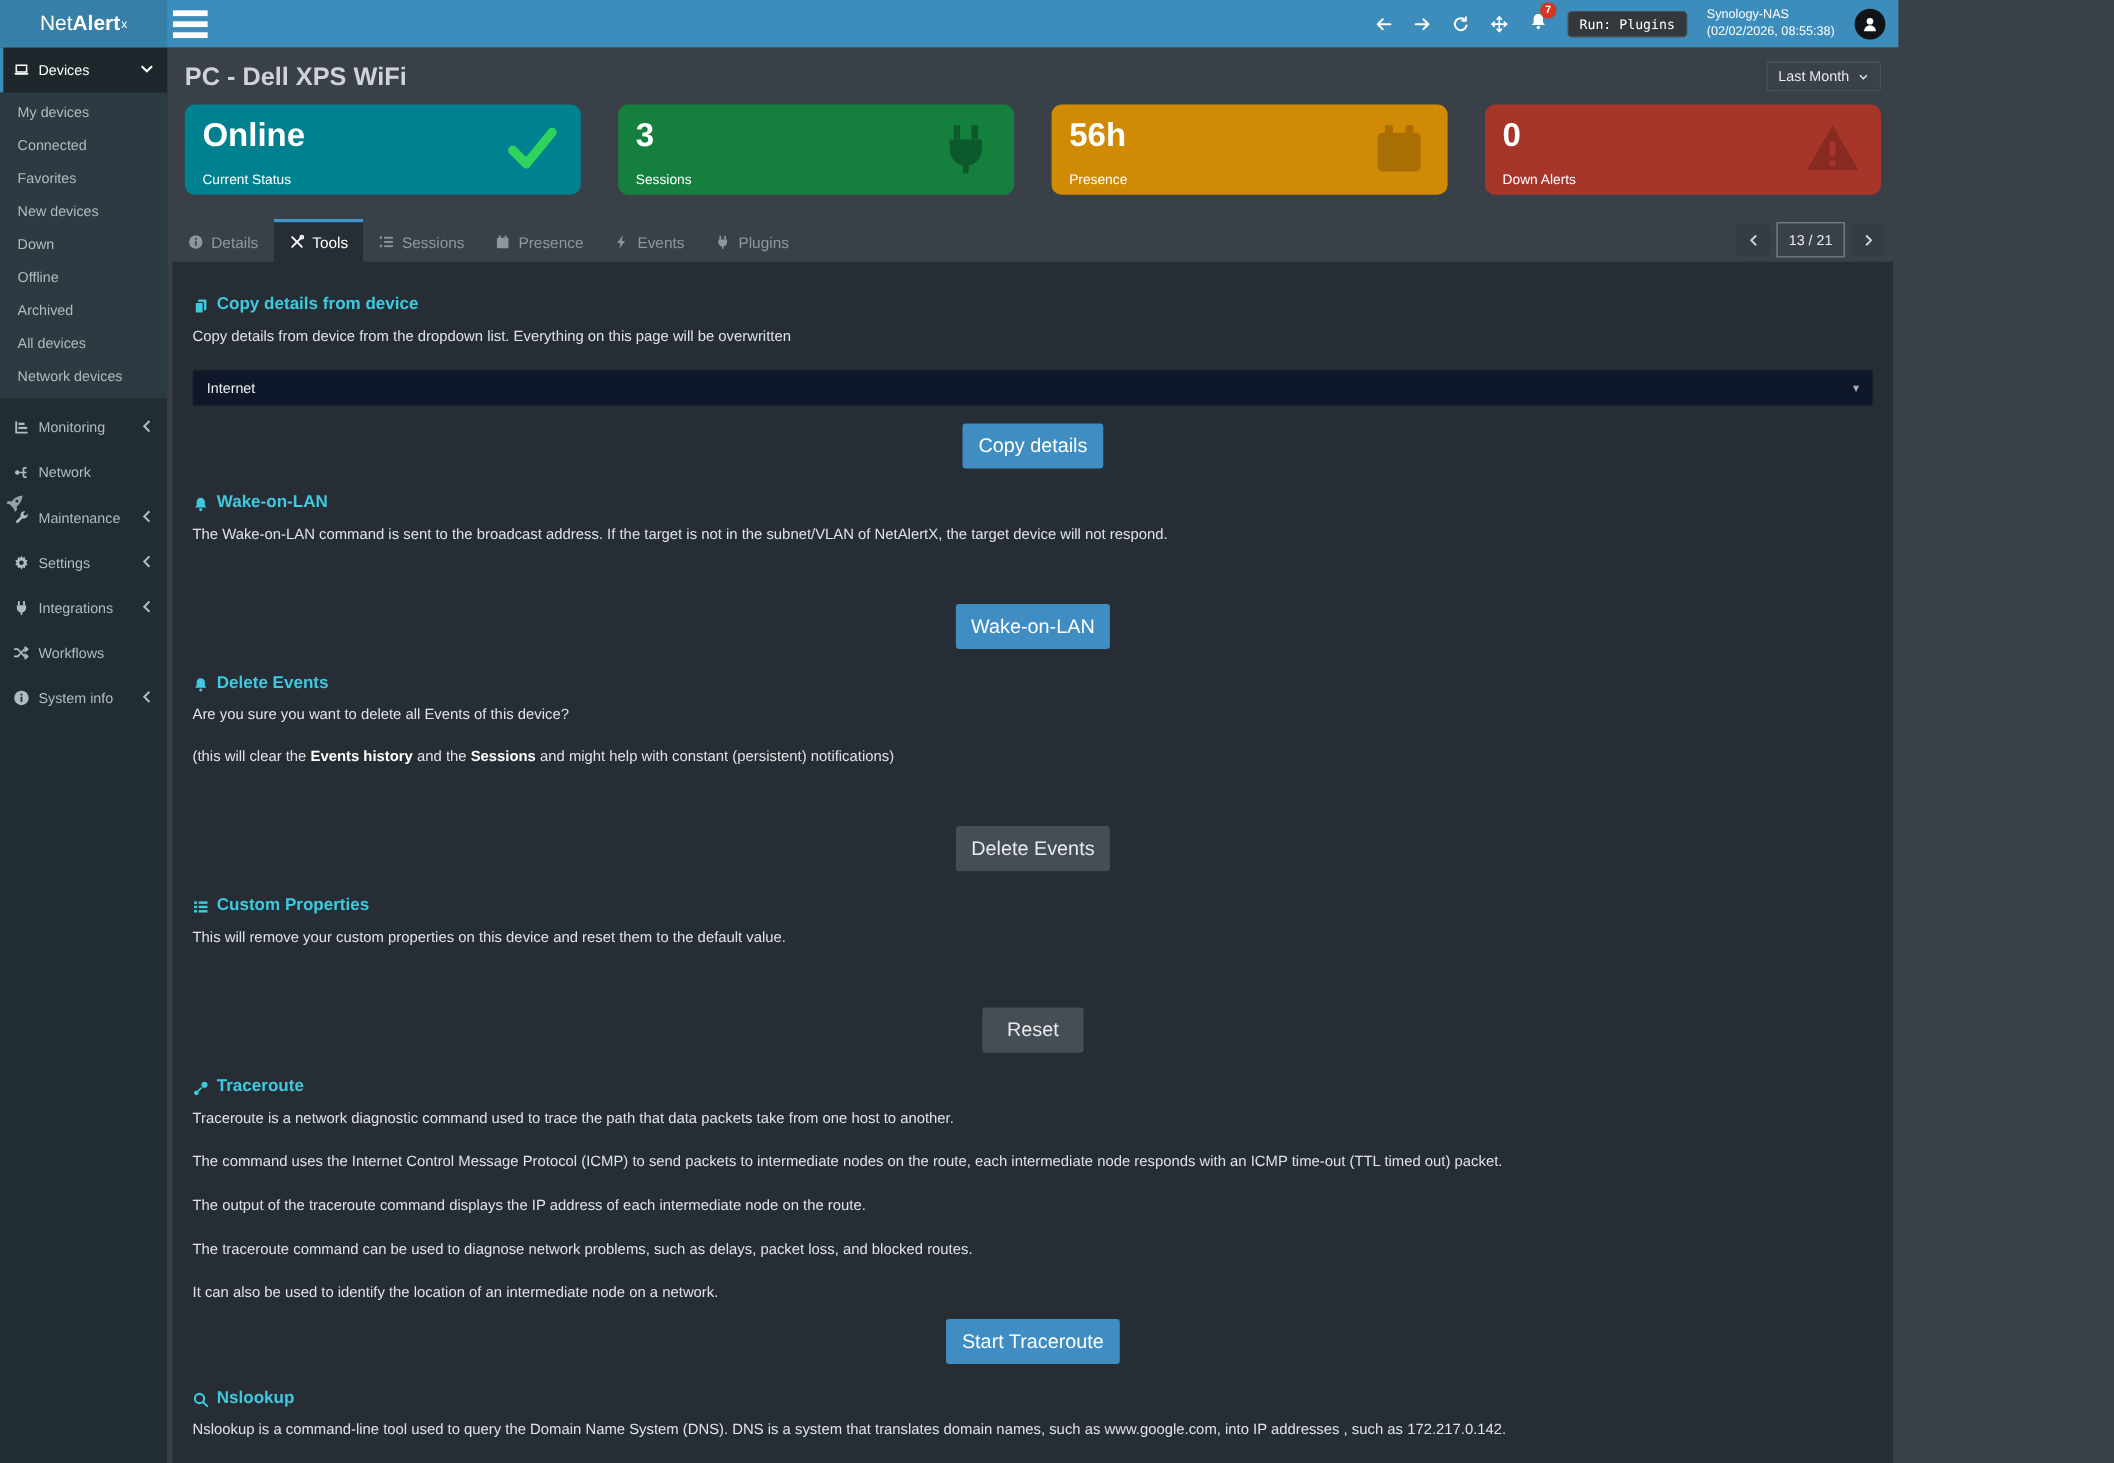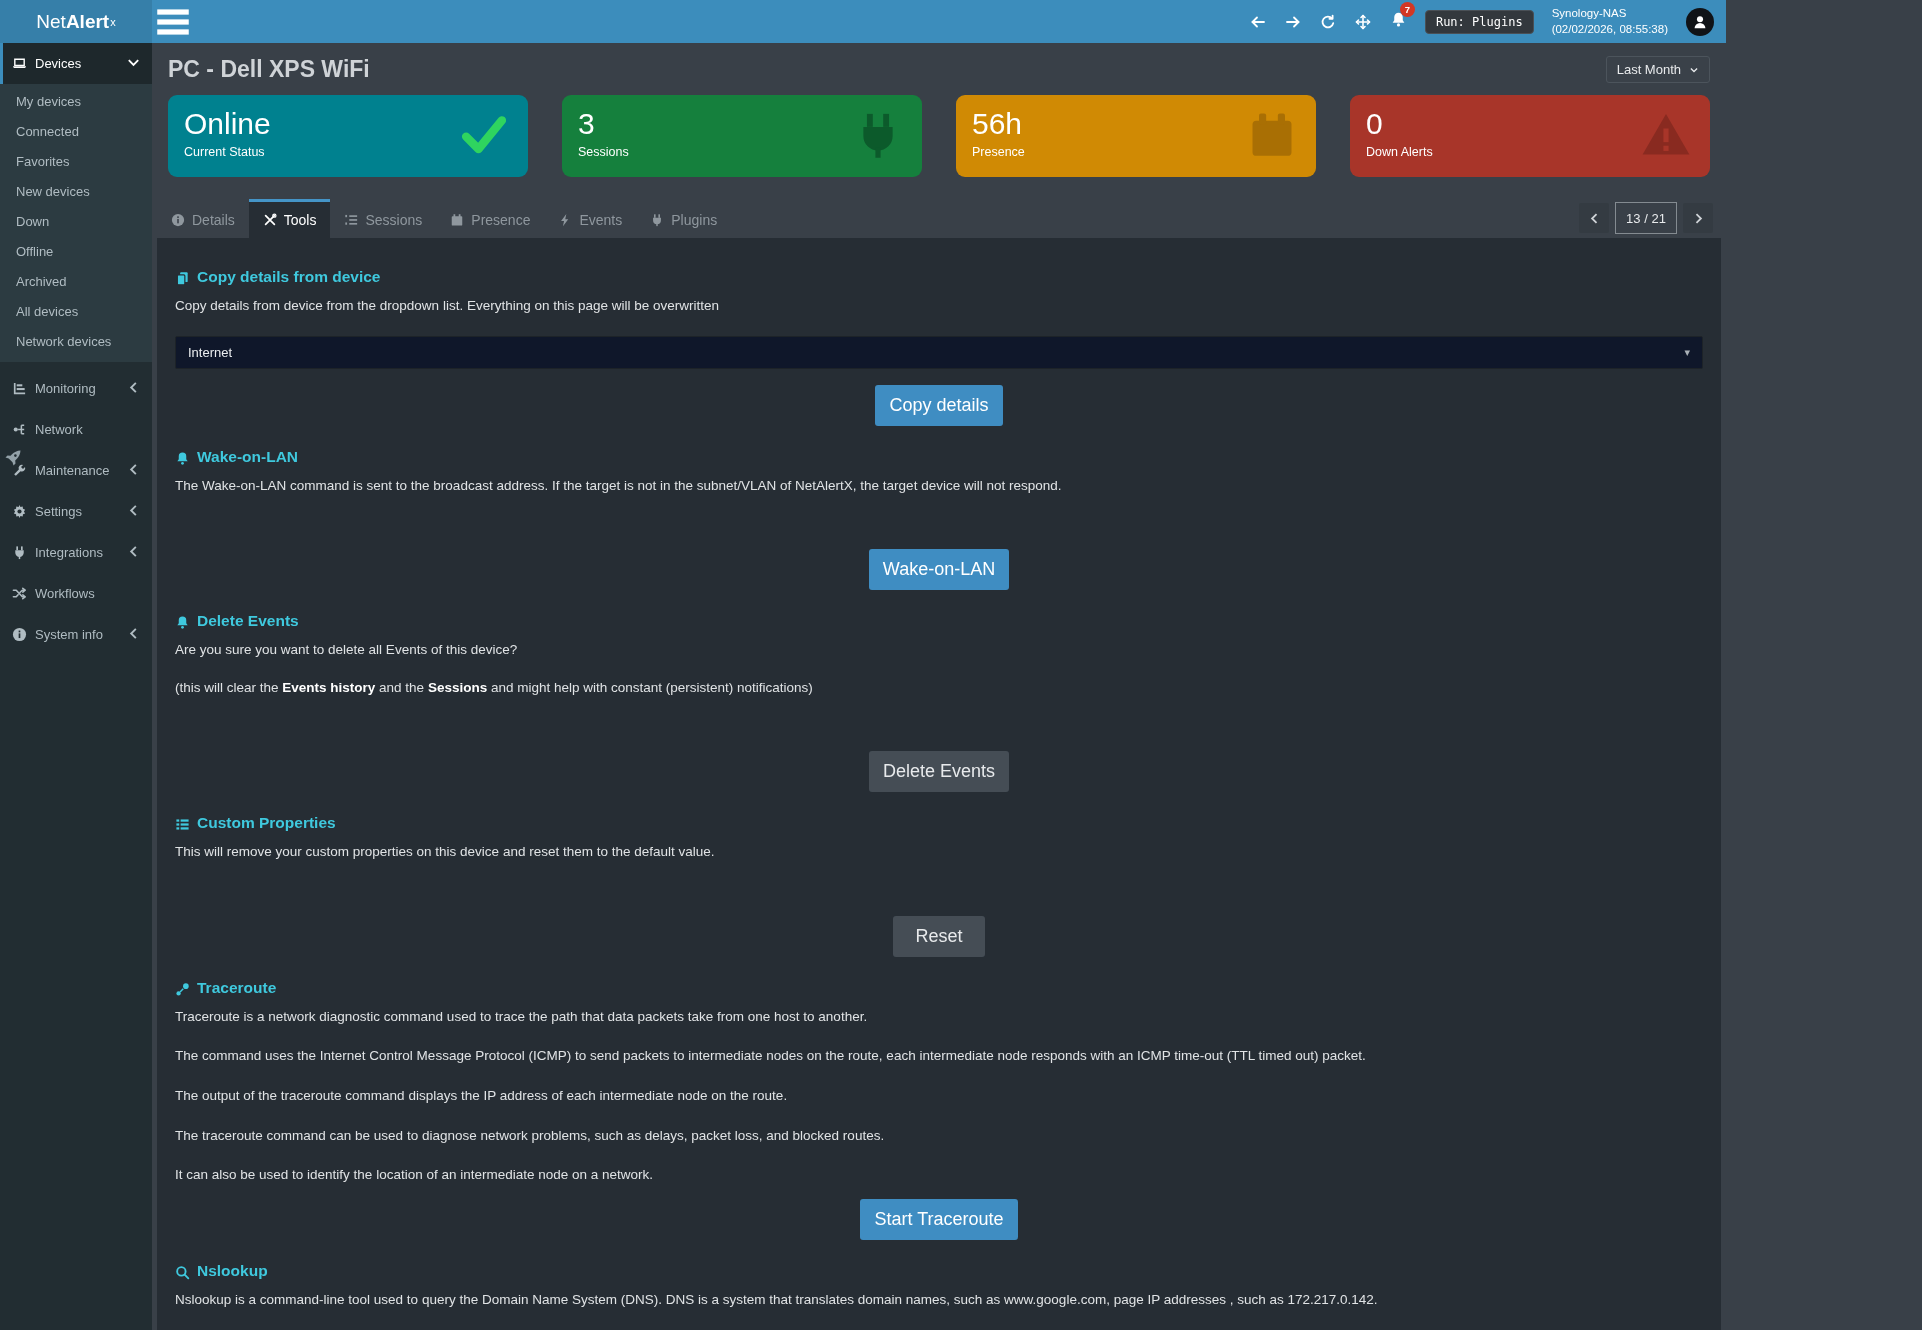--- a/index.html
+++ b/index.html
@@ -33,22 +33,22 @@
   .rocket-float { position:absolute; left:3px; top:448px; width:20px; height:20px; color:#93a1a8; cursor:pointer; z-index:60; }
 
   
   .content { position:absolute; top:43px; left:152px; right:0; bottom:0; overflow:hidden; }
   .page-head { display:flex; align-items:center; justify-content:space-between; padding:13px 16px 10px; }
   .page-title { color:#cfd3d7; font-size:23px; font-weight:600; }
   .period-select { display:flex; align-items:center; gap:8px; background:#3a4149; border:1px solid #4c545c; color:#e8eaec; font-size:13px; padding:5px 10px; border-radius:3px; cursor:pointer; }
 
   .cards { display:flex; gap:34px; padding:2px 16px 0; }
   .card { flex:1; border-radius:9px; color:#fff; position:relative; padding:12px 16px; height:82px; cursor:pointer; }
-  .card .num { font-size:30px; font-weight:400; line-height:1.15; }
-  .card .lbl { font-size:12.5px; margin-top:3px; }
+  .card .num { font-size:30px; font-weight:700; line-height:1.15; }
+  .card .lbl { font-size:12.5px; margin-top:14px; }
   .card .cicon { position:absolute; right:18px; top:14px; }
   .card .cicon svg { width:52px; height:52px; }
   .card-online { background:#00818f; }
   .card-sessions { background:#15803d; }
   .card-presence { background:#d08a04; }
   .card-alerts { background:#a83529; }
 
   .tabrow { display:flex; align-items:flex-end; justify-content:space-between; margin:22px 5px 0; }
   .tabs { display:flex;text-align:center; }
   .tab { display:flex; align-items:center; gap:7px; padding:10px 14px; font-size:14px; color:#8f979e; cursor:pointer; border-top:3px solid transparent; }
@@ -430,17 +430,17 @@
       <p class="ptext">It can also be used to identify the location of an intermediate node on a network.</p>
       <div class="btn-row" style="margin-top:6px;"><button class="btn btn-primary">Start Traceroute</button></div>
 
       <div class="sec-title" style="margin-top:4px;">
         <svg viewBox="0 0 16 16" fill="none" stroke="currentColor" stroke-width="2">
             <circle cx="6.8" cy="6.8" r="4.5"></circle>
             <path d="M10.3 10.3L14.2 14.2" stroke-linecap="round"></path>
           </svg>
         <span>Nslookup</span>
       </div>
-      <p class="ptext" style="margin-bottom:6px;">Nslookup is a command-line tool used to query the Domain Name System (DNS). DNS is a system that translates domain names, such as www.google.com, page IP addresses , such as 172.217.0.142.</p>
+      <p class="ptext" style="margin-bottom:6px;">Nslookup is a command-line tool used to query the Domain Name System (DNS). DNS is a system that translates domain names, such as www.google.com, into IP addresses , such as 172.217.0.142.</p>
 
     </div>
   </div>
 </div>
 
 </body></html>

